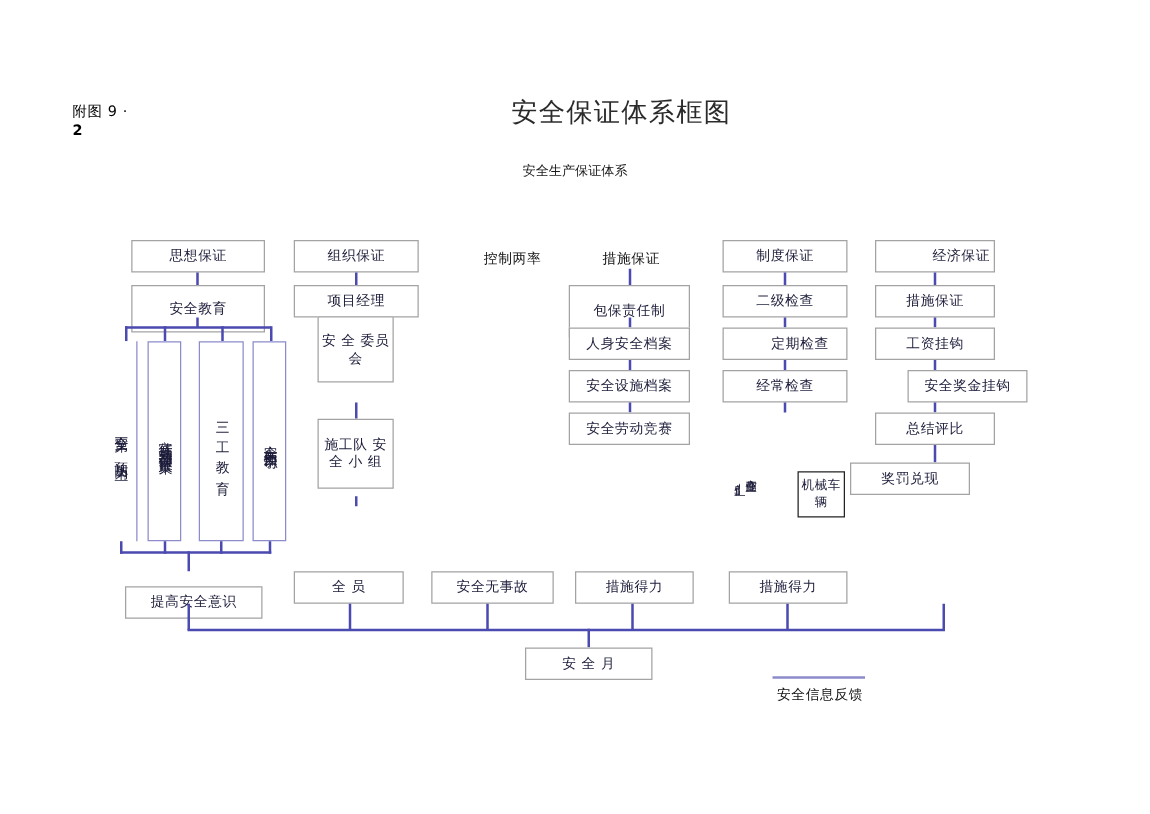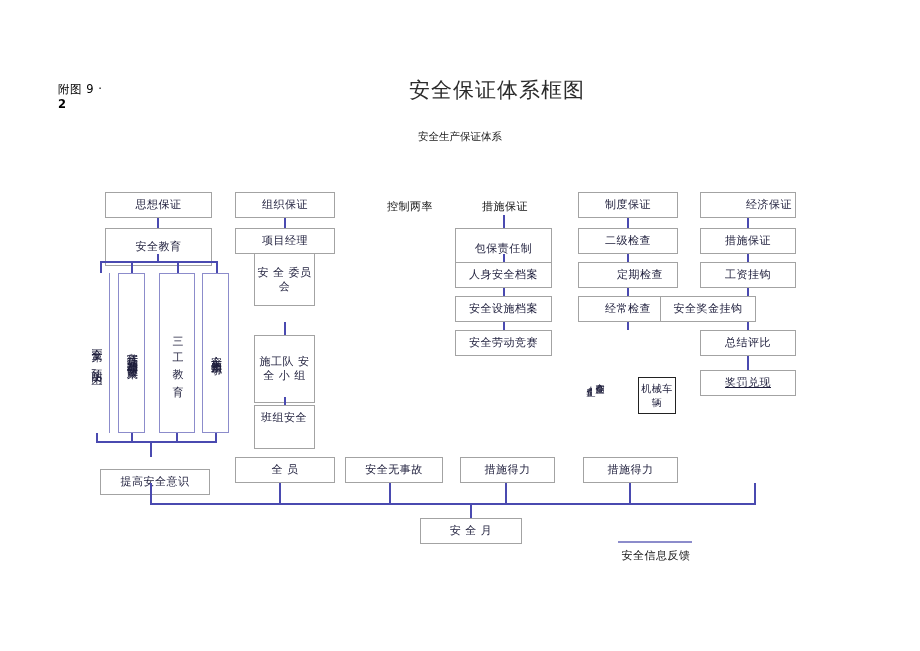--- a/index.html
+++ b/index.html
@@ -167,28 +167,25 @@
   <div class="abs box" style="left:235px; top:228px; width:100px; height:26px;">
     <span>项目经理</span>
   </div>
 
   <div class="ln-v" style="left:284px; top:254px; height:15px;"></div>
   <div class="abs box multiline" style="left:254px; top:253px; width:61px; height:53px;">
     <span>安 全 委员会</span>
   </div>
 
   <div class="ln-v" style="left:284px; top:322px; height:13px;"></div>
-  <div class="abs box multiline" style="left:254px; top:335px; width:61px; height:68px;text-align:center;">
+  <div class="abs box multiline" style="left:254px; top:335px; width:61px; height:56px;text-align:center;">
     <span>施工队 安 全 小 组</span>
   </div>
 
   <div class="ln-v" style="left:284px; top:397px; height:8px;"></div>
-  <div class="abs box multiline" style="left:254px; top:405px; width:61px; height:44px; align-items:flex-start; justify-content:flex-start; padding:5px 6px;">
-    <span style="text-align:left;">班组安全</span>
-  </div>
 
   <div class="ln-thin-h" style="left:370px; top:453px; width:0px;"></div>
 
   <div class="ln-v" style="left:503px; top:215px; height:13px;"></div>
   <div class="abs box" style="left:455px; top:228px; width:97px; height:42px;">
     <span>包保责任制</span>
   </div>
 
   <div class="ln-v" style="left:503px; top:254px; height:8px;"></div>
   <div class="abs box" style="left:455px; top:262px; width:97px; height:26px;">
@@ -237,39 +234,39 @@
   <div class="abs box" style="left:700px; top:228px; width:96px; height:26px;">
     <span>措施保证</span>
   </div>
 
   <div class="ln-v" style="left:747px; top:254px; height:8px;"></div>
   <div class="abs box" style="left:700px; top:262px; width:96px; height:26px;">
     <span>工资挂钩</span>
   </div>
 
   <div class="ln-v" style="left:747px; top:288px; height:8px;"></div>
-  <div class="abs box" style="left:660px; top:296px; width:96px; height:26px;">
+  <div class="abs box" style="left:726px; top:296px; width:96px; height:26px;">
     <span>安全奖金挂钩</span>
   </div>
 
   <div class="ln-v" style="left:747px; top:322px; height:8px;"></div>
   <div class="abs box" style="left:700px; top:330px; width:96px; height:26px;">
     <span>总结评比</span>
   </div>
 
   <div class="ln-v" style="left:747px; top:356px; height:14px;"></div>
-  <div class="abs box" style="left:700px; top:370px; width:96px; height:26px;text-decoration:underline;">
+  <div class="abs box" style="left:680px; top:370px; width:96px; height:26px;">
     <span>奖罚兑现</span>
   </div>
 
   <div class="abs box" style="left:100px; top:457px; width:110px; height:26px;margin-top:12px;">
     <span>提高安全意识</span>
   </div>
 
-  <div class="abs box" style="left:235px; top:457px; width:100px; height:26px;">
+  <div class="abs box" style="left:235px; top:457px; width:88px; height:26px;">
     <span>全    员</span>
   </div>
 
   <div class="abs box" style="left:345px; top:457px; width:98px; height:26px;">
     <span>安全无事故</span>
   </div>
 
   <div class="abs box" style="left:460px; top:457px; width:95px; height:26px;">
     <span>措施得力</span>
   </div>

